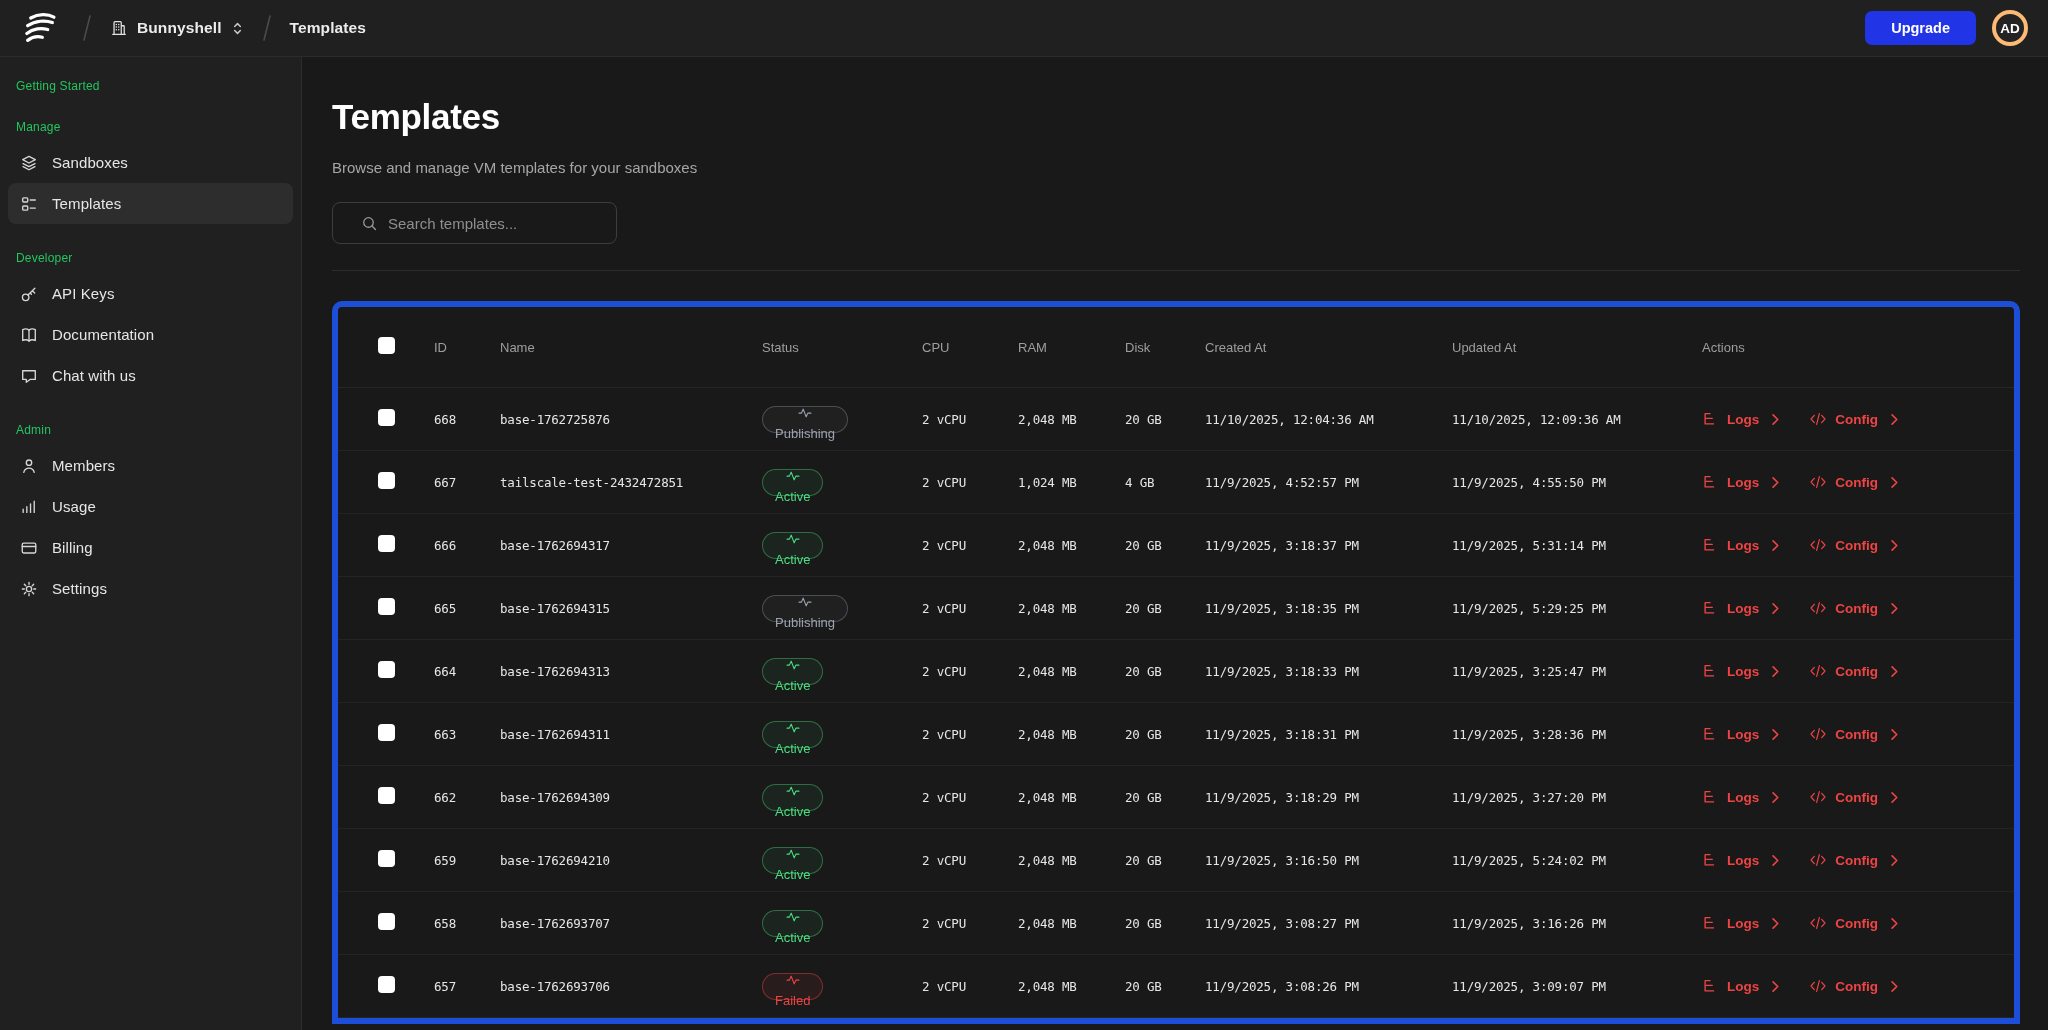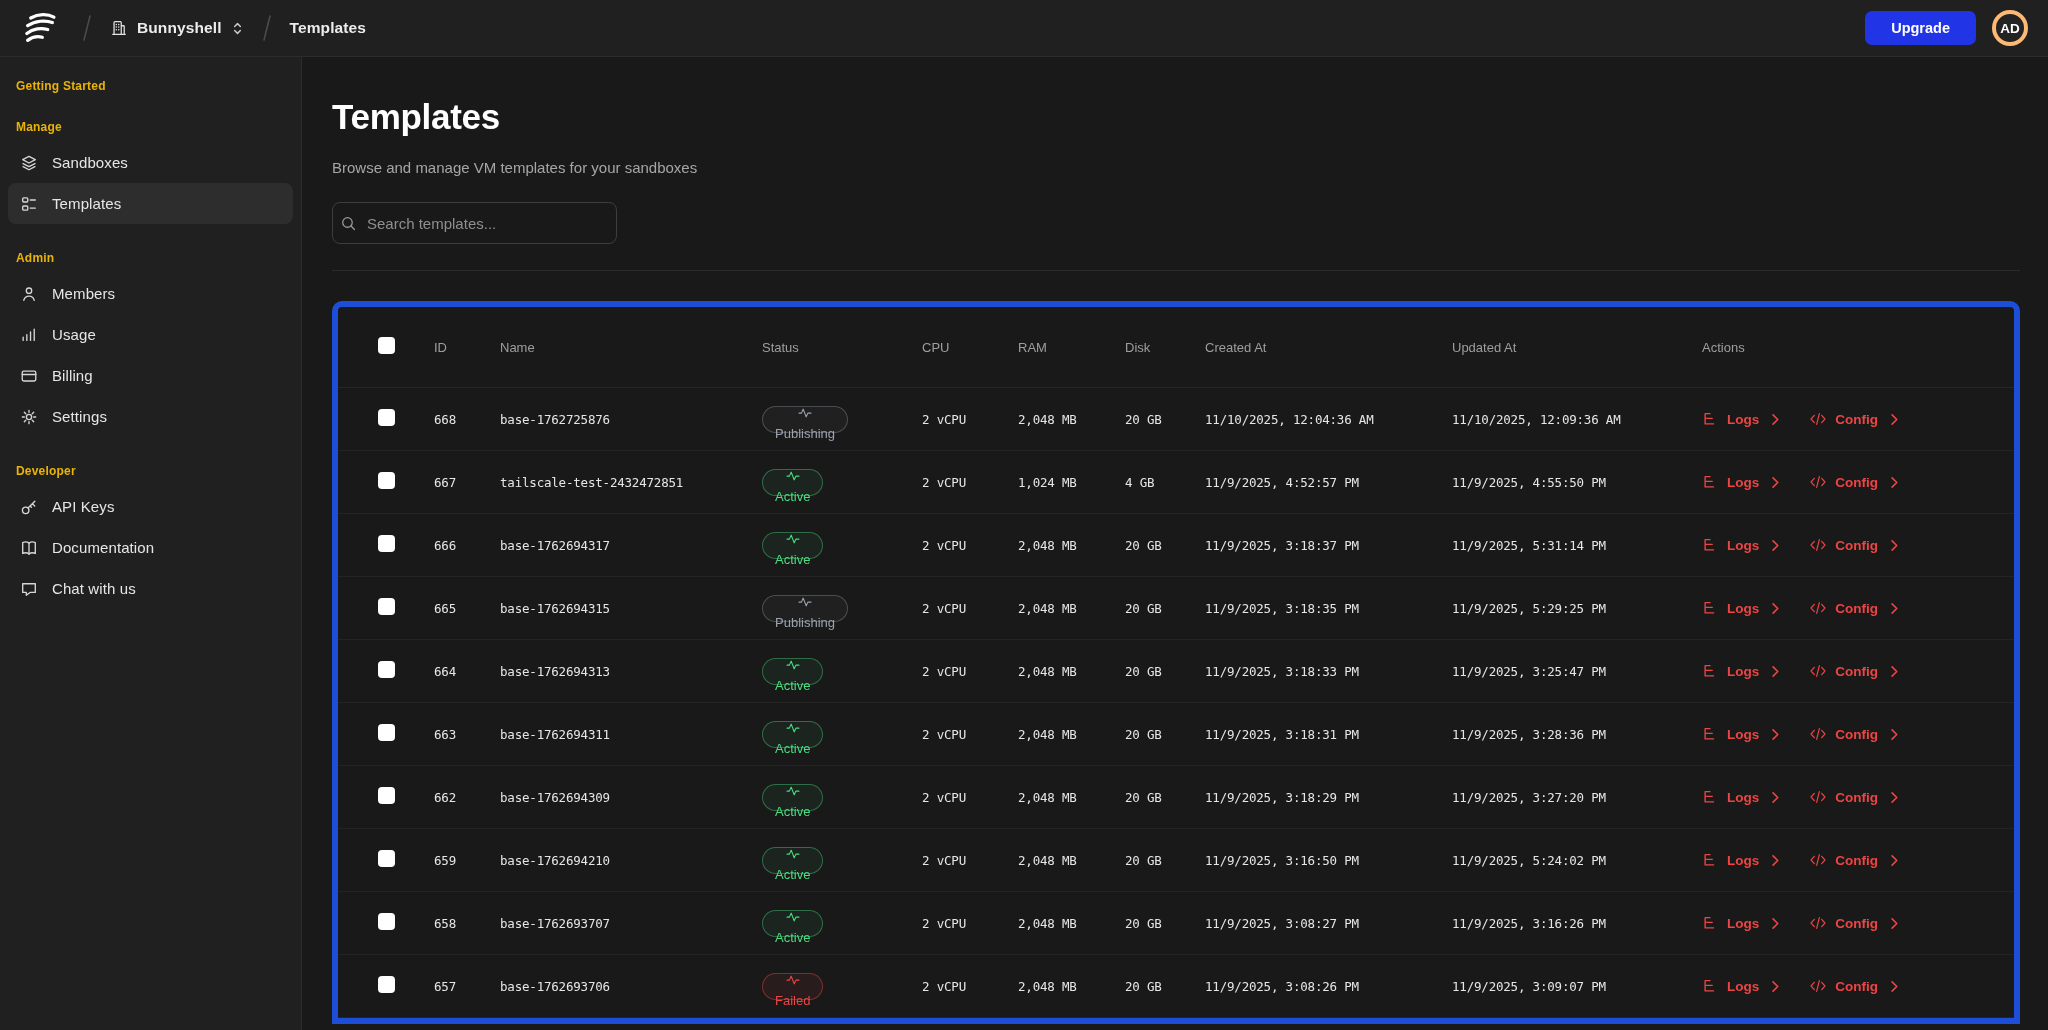--- a/index.html
+++ b/index.html
@@ -31,34 +31,34 @@
                  height:34px; padding:0 26px; font-size:14.5px; font-weight:700;
                  font-family:inherit; cursor:pointer; }
   .avatar { width:36px; height:36px; border-radius:50%; border:4px solid #fdba74;
             display:flex; align-items:center; justify-content:center;
             font-size:13.5px; font-weight:700; color:#fff; cursor:pointer; background:#232323; }
 
   
   .sidebar { grid-area:sidebar; background:#202020; border-right:1px solid #2c2c2c;
              padding:22px 8px 0 8px; }
   .nav-section { margin-bottom:27px; }
-  .section-label { font-size:12px; font-weight:700; color:#eab308; letter-spacing:.2px;
+  .section-label { font-size:12px; font-weight:400; color:#22c55e; letter-spacing:.2px;
                    margin:0 0 8px 8px; }
   .nav-item { display:flex; align-items:center; gap:14px; height:41px; padding:0 12px;
               border-radius:8px; cursor:pointer; color:#e6e6e6; }
   .nav-item.active { background:#2d2d2d; }
   .nav-icon svg { width:18px; height:18px; color:#d6d6d6; }
   .nav-label { font-size:15px; letter-spacing:.1px; }
 
   
   .main { grid-area:main; padding:40px 28px 0 30px; overflow:hidden; }
   .page-title { font-size:35px; font-weight:700; letter-spacing:-.3px; color:#fff; }
   .page-subtitle { margin-top:22px; font-size:15px; color:#a6a6a6; }
   .search-box { margin-top:26px; width:285px; height:42px; border:1px solid #3d3d3d;
-                border-radius:8px; display:flex; align-items:center; gap:10px; padding:0 7px; }
+                border-radius:8px; display:flex; align-items:center; gap:10px; padding:0 28px; }
   .search-box .s-icon svg { width:17px; height:17px; color:#9a9a9a; }
   .search-box input { flex:1; background:transparent; border:none; outline:none; color:#e8e8e8;
                       font-size:15px; font-family:inherit; }
   .search-box input::placeholder { color:#8f8f8f; }
   .divider { margin-top:26px; border:none; border-top:1px solid #2c2c2c; }
 
   .table { margin-top:30px; border:6px solid #1d4ed8; border-radius:10px 10px 0 0; }
   .thead, .trow { display:grid; align-items:center;
     grid-template-columns:56px 66px 262px 160px 96px 107px 80px 247px 250px 1fr;
     padding:0 24px 0 40px; }
@@ -158,20 +158,54 @@
                   <rect x="3" y="12.2" width="5.6" height="4.6" rx="1"></rect>
                   <path d="M11.4 14.5H17"></path>
                 </svg>
               </span>
     <span class="nav-label">Templates</span>
   </div>
 </div>
   </div>
 
   <div class="nav-section">
+    <div class="section-label">Developer</div>
+    <div class="section-items">
+  <div class="nav-item">
+    <span class="nav-icon">
+                <svg viewBox="0 0 20 20">
+                  <circle cx="6.3" cy="13.7" r="3.6"></circle>
+                  <path d="m8.9 11.1 7.6-7.6 M13.7 6.3l2.6 2.6 M11.2 8.8l1.5 1.5"></path>
+                </svg>
+              </span>
+    <span class="nav-label">API Keys</span>
+  </div>
+
+  <div class="nav-item">
+    <span class="nav-icon">
+                <svg viewBox="0 0 20 20">
+                  <path d="M10 4.6C8.1 3.1 5 3.1 3 4.1v12c2-1 5.1-1 7 .5 1.9-1.5 5-1.5 7-.5v-12c-2-1-5.1-1-7 .5z"></path>
+                  <path d="M10 4.6V17"></path>
+                </svg>
+              </span>
+    <span class="nav-label">Documentation</span>
+  </div>
+
+  <div class="nav-item">
+    <span class="nav-icon">
+                <svg viewBox="0 0 20 20">
+                  <path d="M17 4.2H3v9.6h4v3.2l4.2-3.2H17z"></path>
+                </svg>
+              </span>
+    <span class="nav-label">Chat with us</span>
+  </div>
+</div>
+  </div>
+
+  <div class="nav-section">
     <div class="section-label">Admin</div>
     <div class="section-items">
   <div class="nav-item">
     <span class="nav-icon">
                 <svg viewBox="0 0 20 20">
                   <circle cx="10" cy="6.3" r="3"></circle>
                   <path d="M4.2 17c.8-3 3.1-4.6 5.8-4.6s5 1.6 5.8 4.6"></path>
                 </svg>
               </span>
     <span class="nav-label">Members</span>
@@ -197,54 +231,20 @@
   </div>
 
   <div class="nav-item">
     <span class="nav-icon">
                 <svg viewBox="0 0 20 20">
                   <circle cx="10" cy="10" r="2.9"></circle>
                   <path d="M10 2.6v2.2 M10 15.2v2.2 M2.6 10h2.2 M15.2 10h2.2 M4.8 4.8l1.6 1.6 M13.6 13.6l1.6 1.6 M15.2 4.8l-1.6 1.6 M6.4 13.6l-1.6 1.6"></path>
                 </svg>
               </span>
     <span class="nav-label">Settings</span>
-  </div>
-</div>
-  </div>
-
-  <div class="nav-section">
-    <div class="section-label">Developer</div>
-    <div class="section-items">
-  <div class="nav-item">
-    <span class="nav-icon">
-                <svg viewBox="0 0 20 20">
-                  <circle cx="6.3" cy="13.7" r="3.6"></circle>
-                  <path d="m8.9 11.1 7.6-7.6 M13.7 6.3l2.6 2.6 M11.2 8.8l1.5 1.5"></path>
-                </svg>
-              </span>
-    <span class="nav-label">API Keys</span>
-  </div>
-
-  <div class="nav-item">
-    <span class="nav-icon">
-                <svg viewBox="0 0 20 20">
-                  <path d="M10 4.6C8.1 3.1 5 3.1 3 4.1v12c2-1 5.1-1 7 .5 1.9-1.5 5-1.5 7-.5v-12c-2-1-5.1-1-7 .5z"></path>
-                  <path d="M10 4.6V17"></path>
-                </svg>
-              </span>
-    <span class="nav-label">Documentation</span>
-  </div>
-
-  <div class="nav-item">
-    <span class="nav-icon">
-                <svg viewBox="0 0 20 20">
-                  <path d="M17 4.2H3v9.6h4v3.2l4.2-3.2H17z"></path>
-                </svg>
-              </span>
-    <span class="nav-label">Chat with us</span>
   </div>
 </div>
   </div>
 </nav>
   </aside>
 
   <main class="main">
     <h1 class="page-title">Templates</h1>
     <p class="page-subtitle">Browse and manage VM templates for your sandboxes</p>
 

